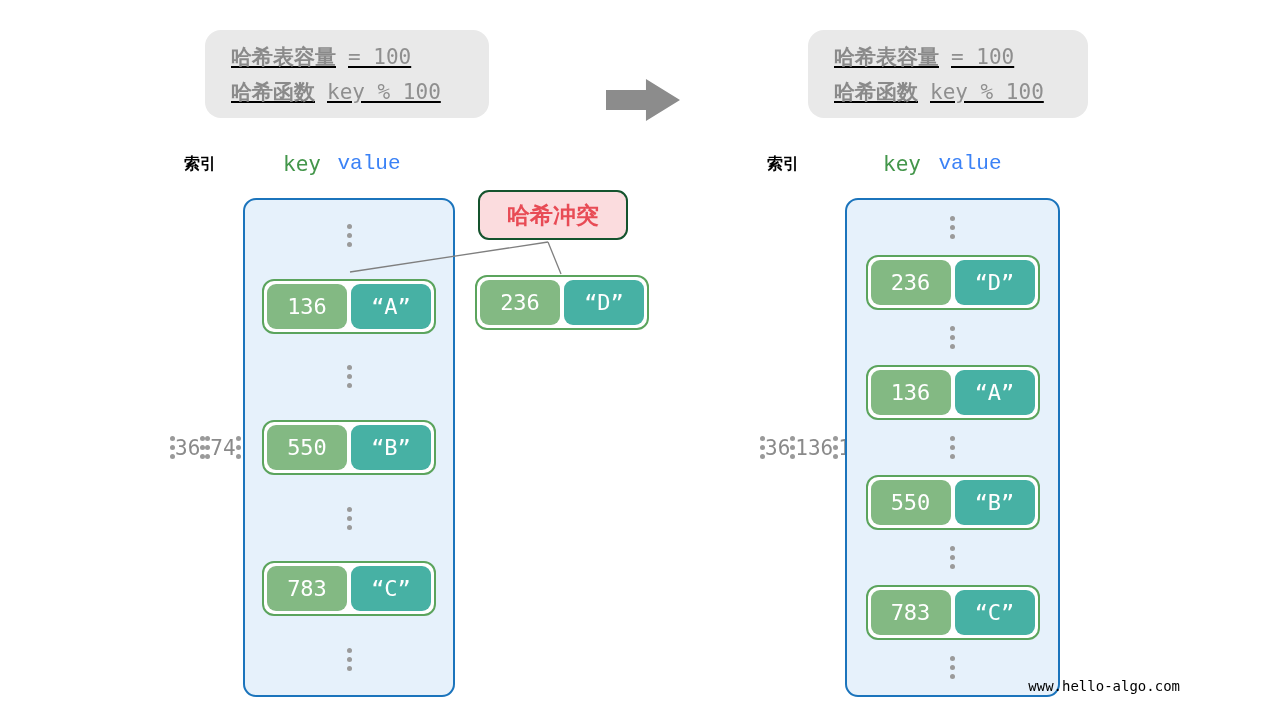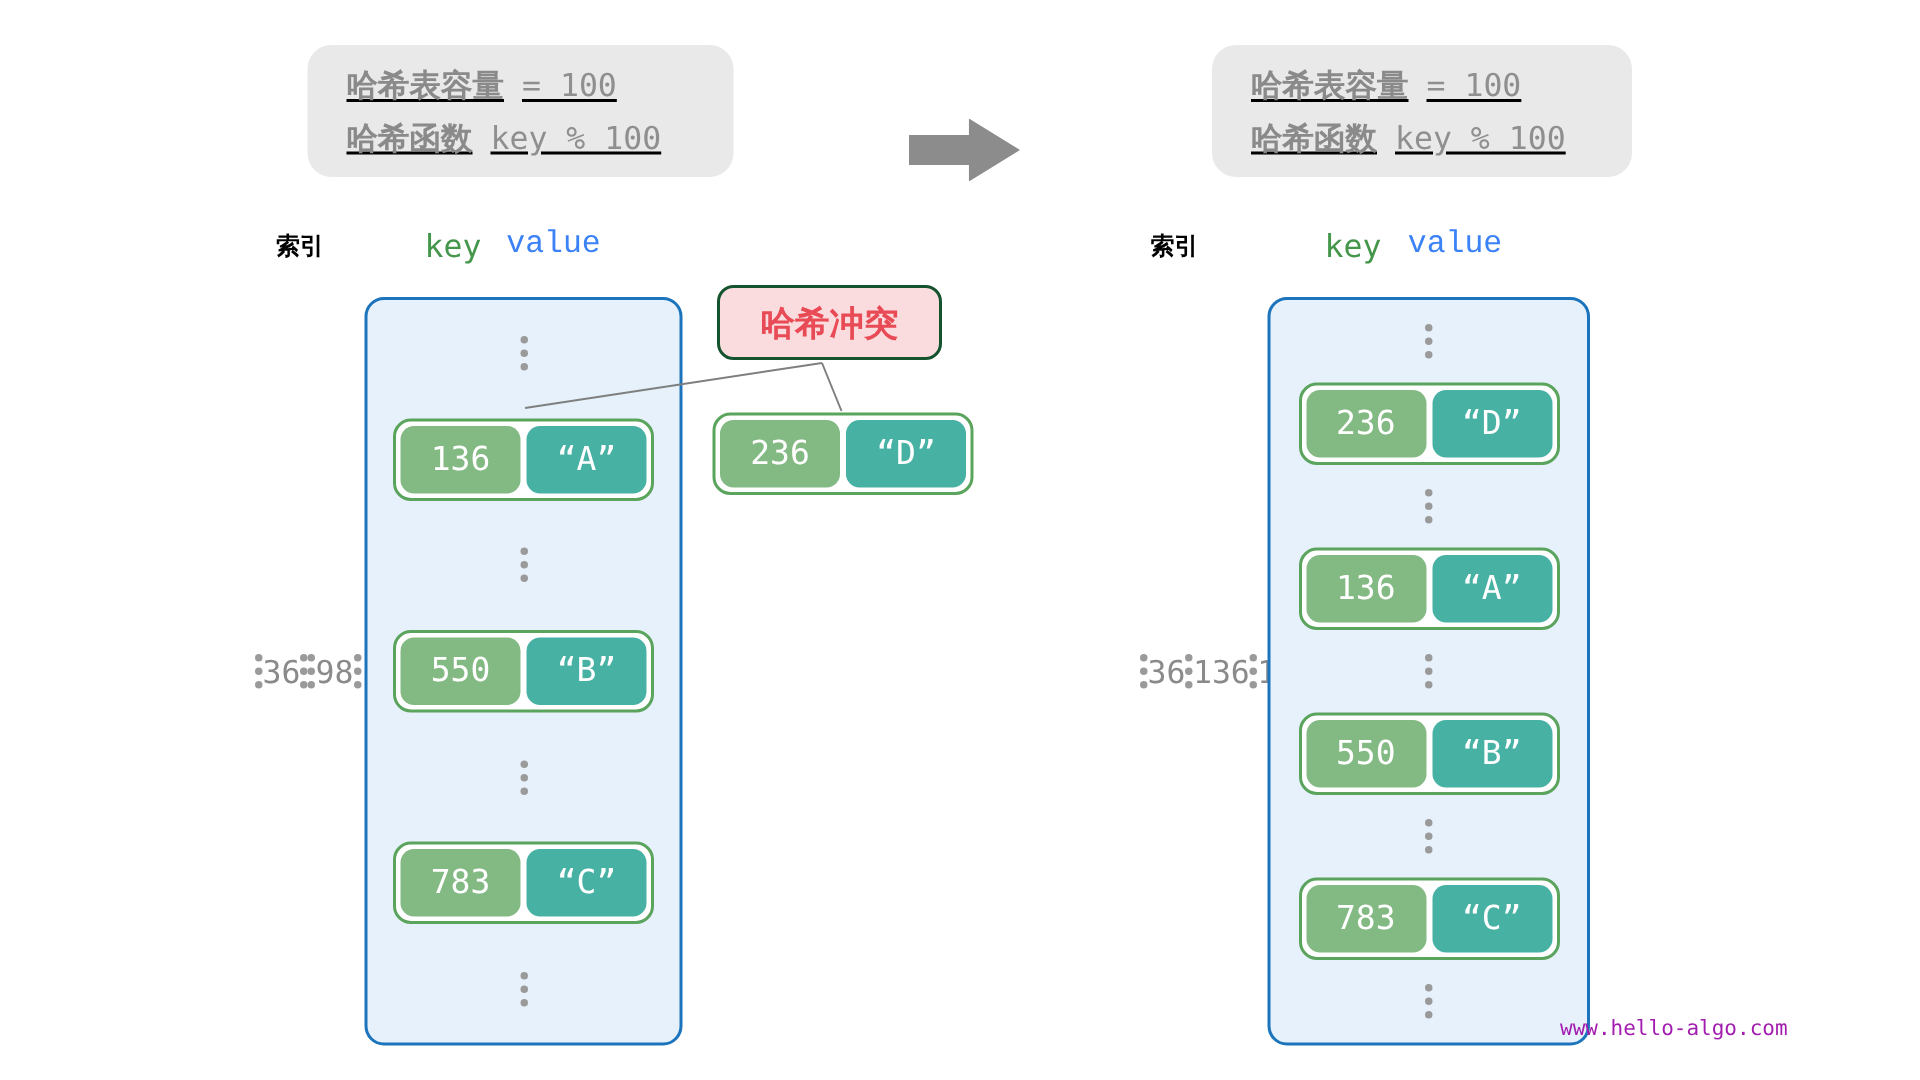--- a/index.html
+++ b/index.html
@@ -63,22 +63,22 @@
 
   
   .collision-label{position:absolute;left:478px;top:190px;width:150px;height:50px;
         box-sizing:border-box;background:#fbdcde;border:2px solid #14532d;border-radius:11px;
         display:flex;align-items:center;justify-content:center;
         font-weight:bold;font-size:23px;color:#e84b55;}
   .collision-pair{position:absolute;left:475px;top:275px;}
   .connector-svg{position:absolute;left:0;top:0;width:1280px;height:720px;pointer-events:none;}
 
   
-  .watermark{position:absolute;left:1040px;top:678px;width:165px;
-        font-family:"DejaVu Sans Mono",monospace;font-size:14px;color:#a21caf;white-space:nowrap;}
+  .watermark{position:absolute;left:1015px;top:678px;width:165px;text-align:right;
+        font-family:"DejaVu Sans Mono",monospace;font-size:14px;color:#000000;white-space:nowrap;}
 </style>
 </head>
 <body>
 
 <div class="canvas">
 
   <div class="info-box before">
     <div class="info-line">
       <span class="info-cn">哈希表容量</span>
       <span class="info-code">= 100</span>
@@ -128,21 +128,21 @@
         </div>
       </div>
       <div class="trow">
         <div class="dots">
           <span class="dot"></span>
           <span class="dot"></span>
           <span class="dot"></span>
         </div>
       </div>
       <div class="trow">
-        <div class="index-label">98</div>
+        <div class="index-label">74</div>
       </div>
       <div class="trow">
         <div class="dots">
           <span class="dot"></span>
           <span class="dot"></span>
           <span class="dot"></span>
         </div>
       </div>
     </div>
   <div class="bucket before">

